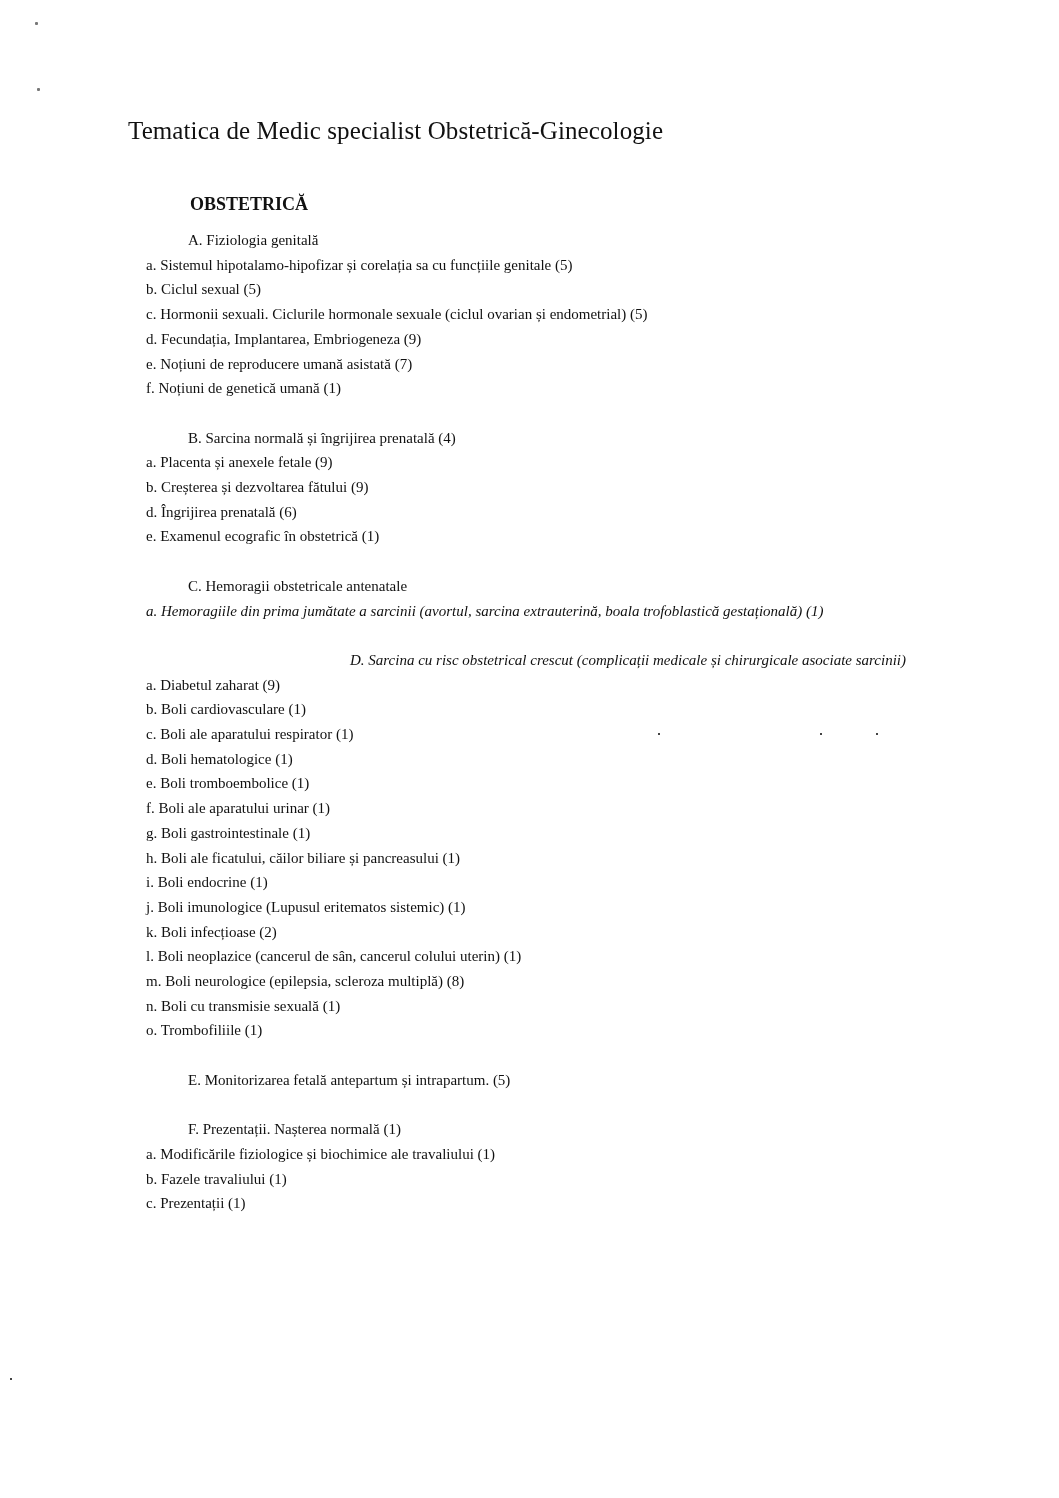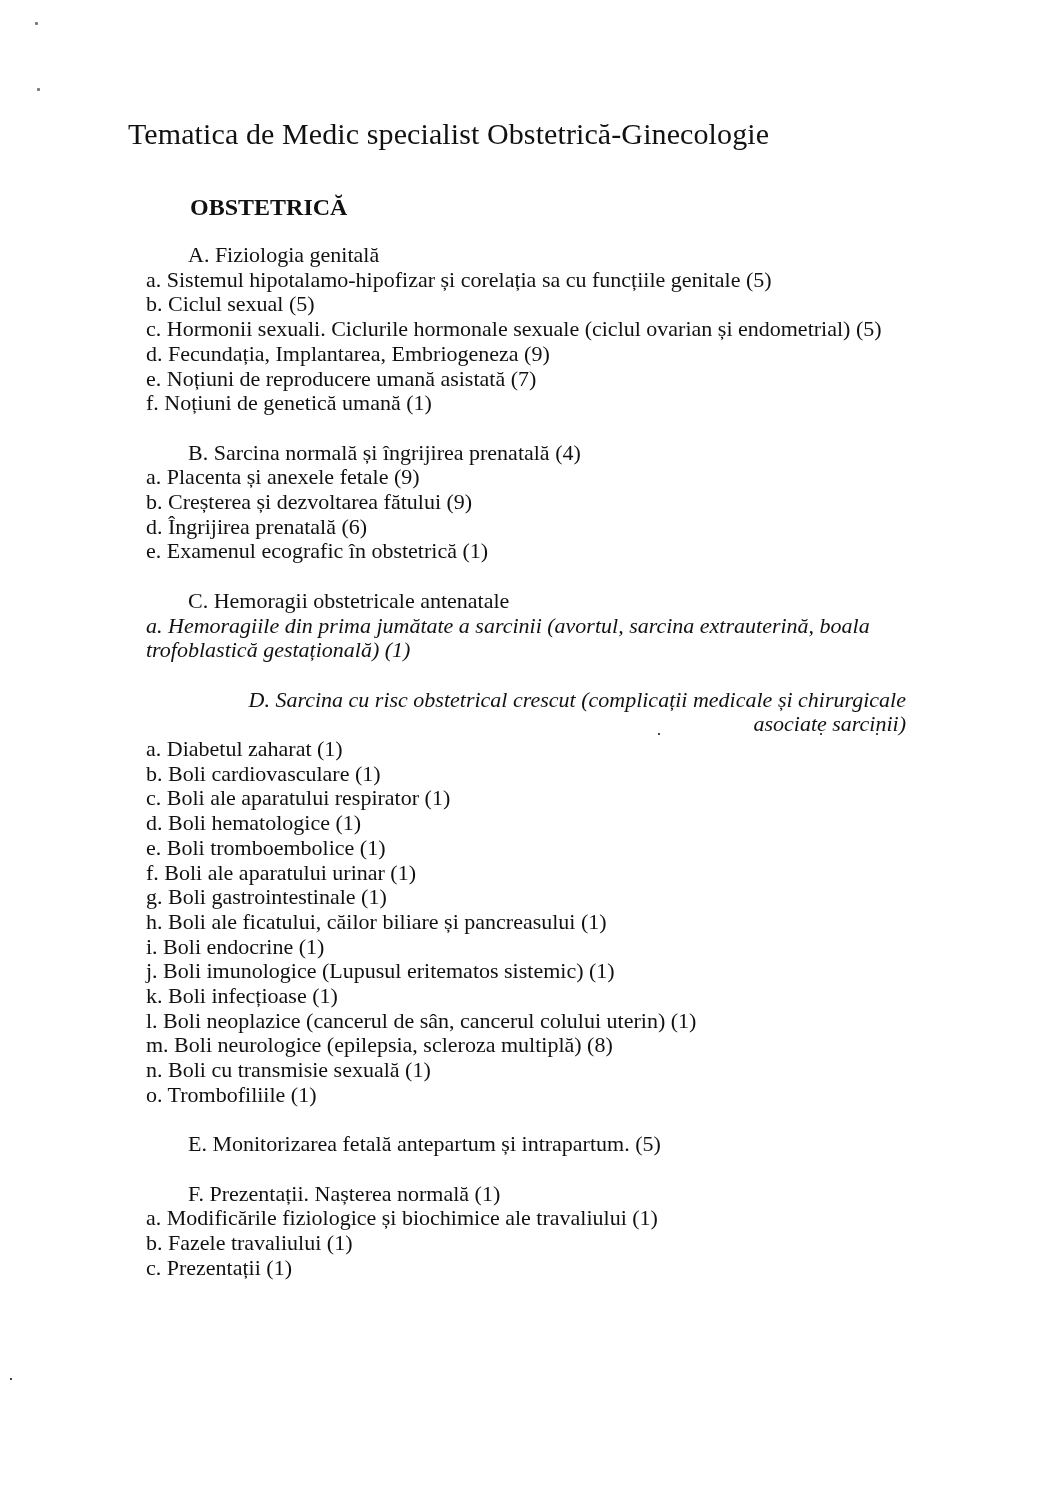--- a/index.html
+++ b/index.html
@@ -4,29 +4,29 @@
   <style>
     html, body { margin: 0; padding: 0; background: #ffffff; }
     body {
       width: 1059px; height: 1498px; position: relative; overflow: hidden;
       font-family: "Liberation Serif", "DejaVu Serif", serif;
       color: #111;
     }
     .speck { position: absolute; width: 3px; height: 3px; background: #777; border-radius: 1px; }
     .title {
       position: absolute; left: 128px; top: 117px;
-      font-size: 30px; letter-spacing: 0.1px; white-space: nowrap;
+      font-size: 25px; letter-spacing: 0.1px; white-space: nowrap;
     }
     .section-head {
       position: absolute; left: 190px; top: 194px;
-      font-size: 24px; font-weight: bold; white-space: nowrap;
+      font-size: 18px; font-weight: bold; white-space: nowrap;
     }
     .body-text {
-      position: absolute; left: 146px; top: 243px; width: 760px;
-      font-size: 22px; line-height: 24.7px;
+      position: absolute; left: 146px; top: 228px; width: 760px;
+      font-size: 15px; line-height: 24.7px;
     }
     .line { white-space: nowrap; }
     .line.wrap { white-space: normal; font-style: italic; }
     .heading { padding-left: 42px; }
     .heading.d { padding-left: 48px; text-align: right; }
     .gap { height: 24.7px; }
     .dots { position: absolute; width: 2px; height: 2px; background: #444; }
   </style>
 </head>
 <body>
@@ -60,31 +60,31 @@
   <div class="gap"></div>
 
   <div>
     <div class="line heading">C. Hemoragii obstetricale antenatale</div>
     <div class="line wrap">a. Hemoragiile din prima jumătate a sarcinii (avortul, sarcina extrauterină, boala trofoblastică gestațională) (1)</div>
   </div>
   <div class="gap"></div>
 
   <div>
     <div class="line wrap heading d" style="padding-left:0;text-indent:48px;">D. Sarcina cu risc obstetrical crescut (complicații medicale și chirurgicale asociate sarcinii)</div>
-    <div class="line">a. Diabetul zaharat (1)</div>
+    <div class="line">a. Diabetul zaharat (9)</div>
     <div class="line">b. Boli cardiovasculare (1)</div>
     <div class="line">c. Boli ale aparatului respirator (1)</div>
     <div class="line">d. Boli hematologice (1)</div>
     <div class="line">e. Boli tromboembolice (1)</div>
     <div class="line">f. Boli ale aparatului urinar (1)</div>
     <div class="line">g. Boli gastrointestinale (1)</div>
     <div class="line">h. Boli ale ficatului, căilor biliare și pancreasului (1)</div>
     <div class="line">i. Boli endocrine (1)</div>
     <div class="line">j. Boli imunologice (Lupusul eritematos sistemic) (1)</div>
-    <div class="line">k. Boli infecțioase (1)</div>
+    <div class="line">k. Boli infecțioase (2)</div>
     <div class="line">l. Boli neoplazice (cancerul de sân, cancerul colului uterin) (1)</div>
     <div class="line">m. Boli neurologice (epilepsia, scleroza multiplă) (8)</div>
     <div class="line">n. Boli cu transmisie sexuală (1)</div>
     <div class="line">o. Trombofiliile (1)</div>
   </div>
   <div class="gap"></div>
 
   <div>
     <div class="line heading">E. Monitorizarea fetală antepartum și intrapartum. (5)</div>
   </div>

